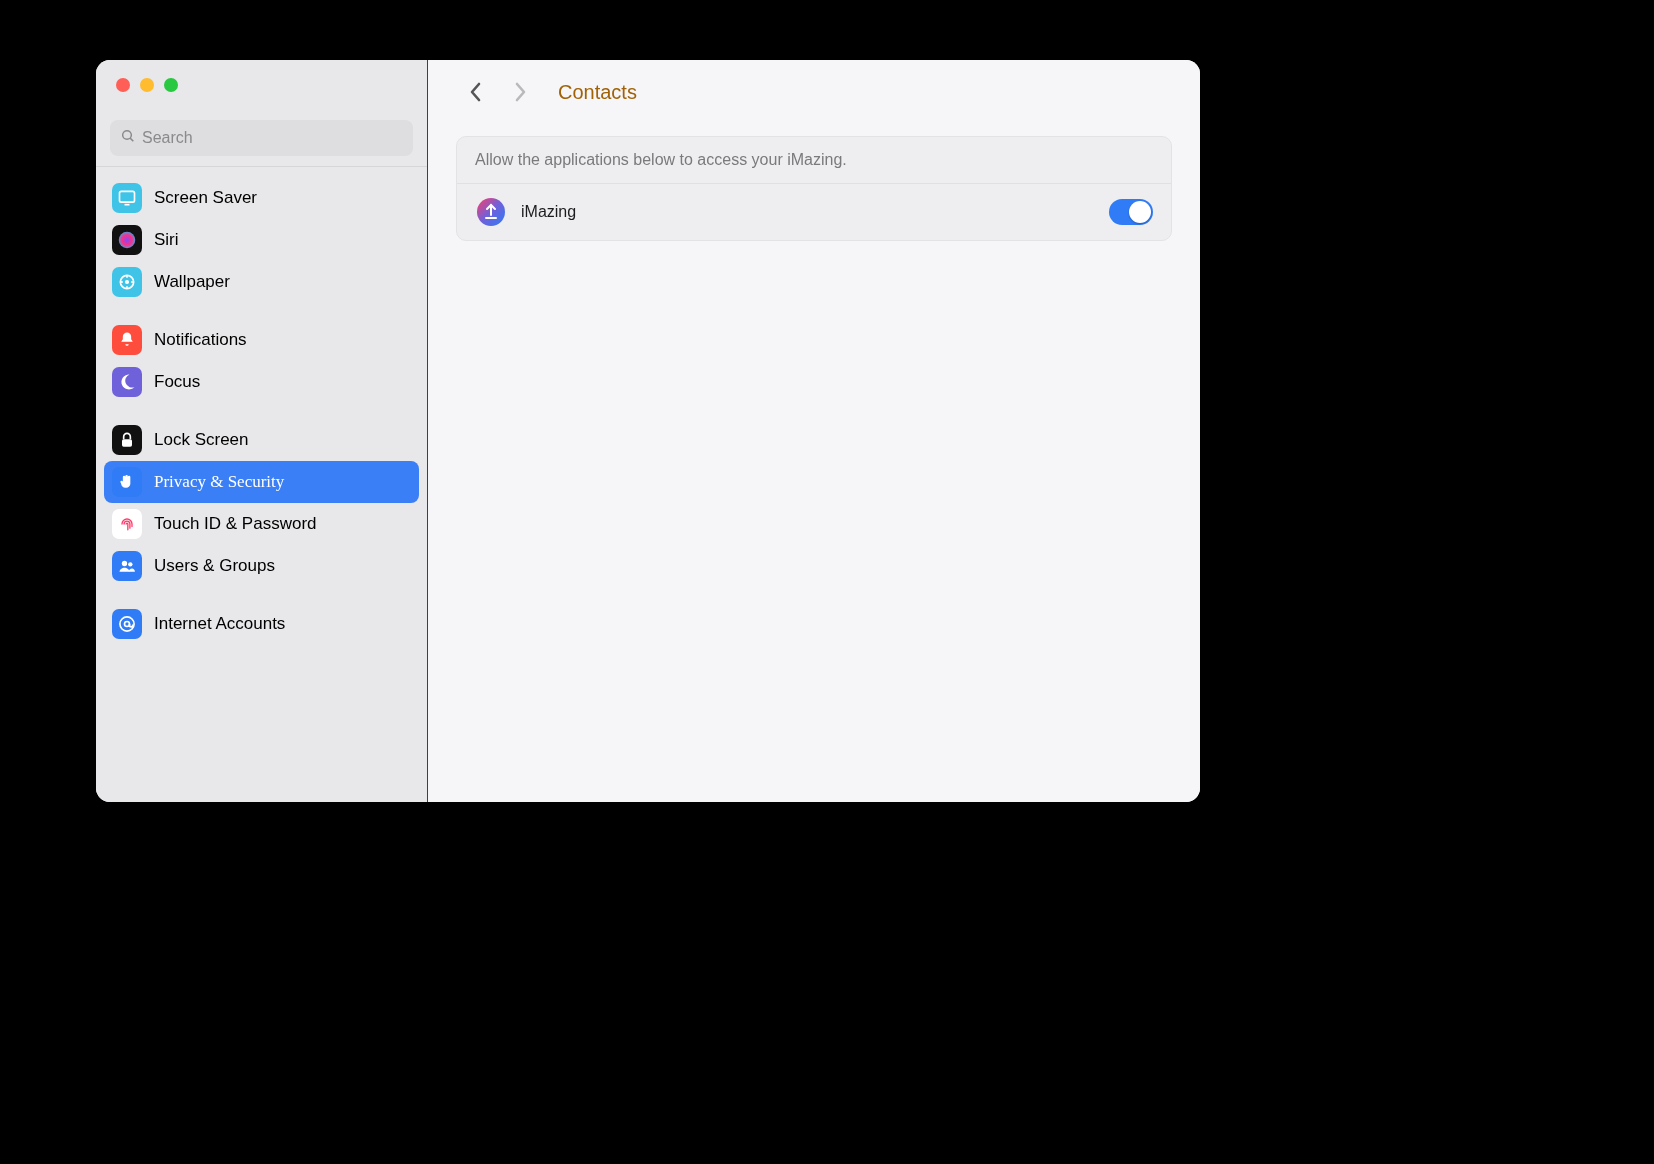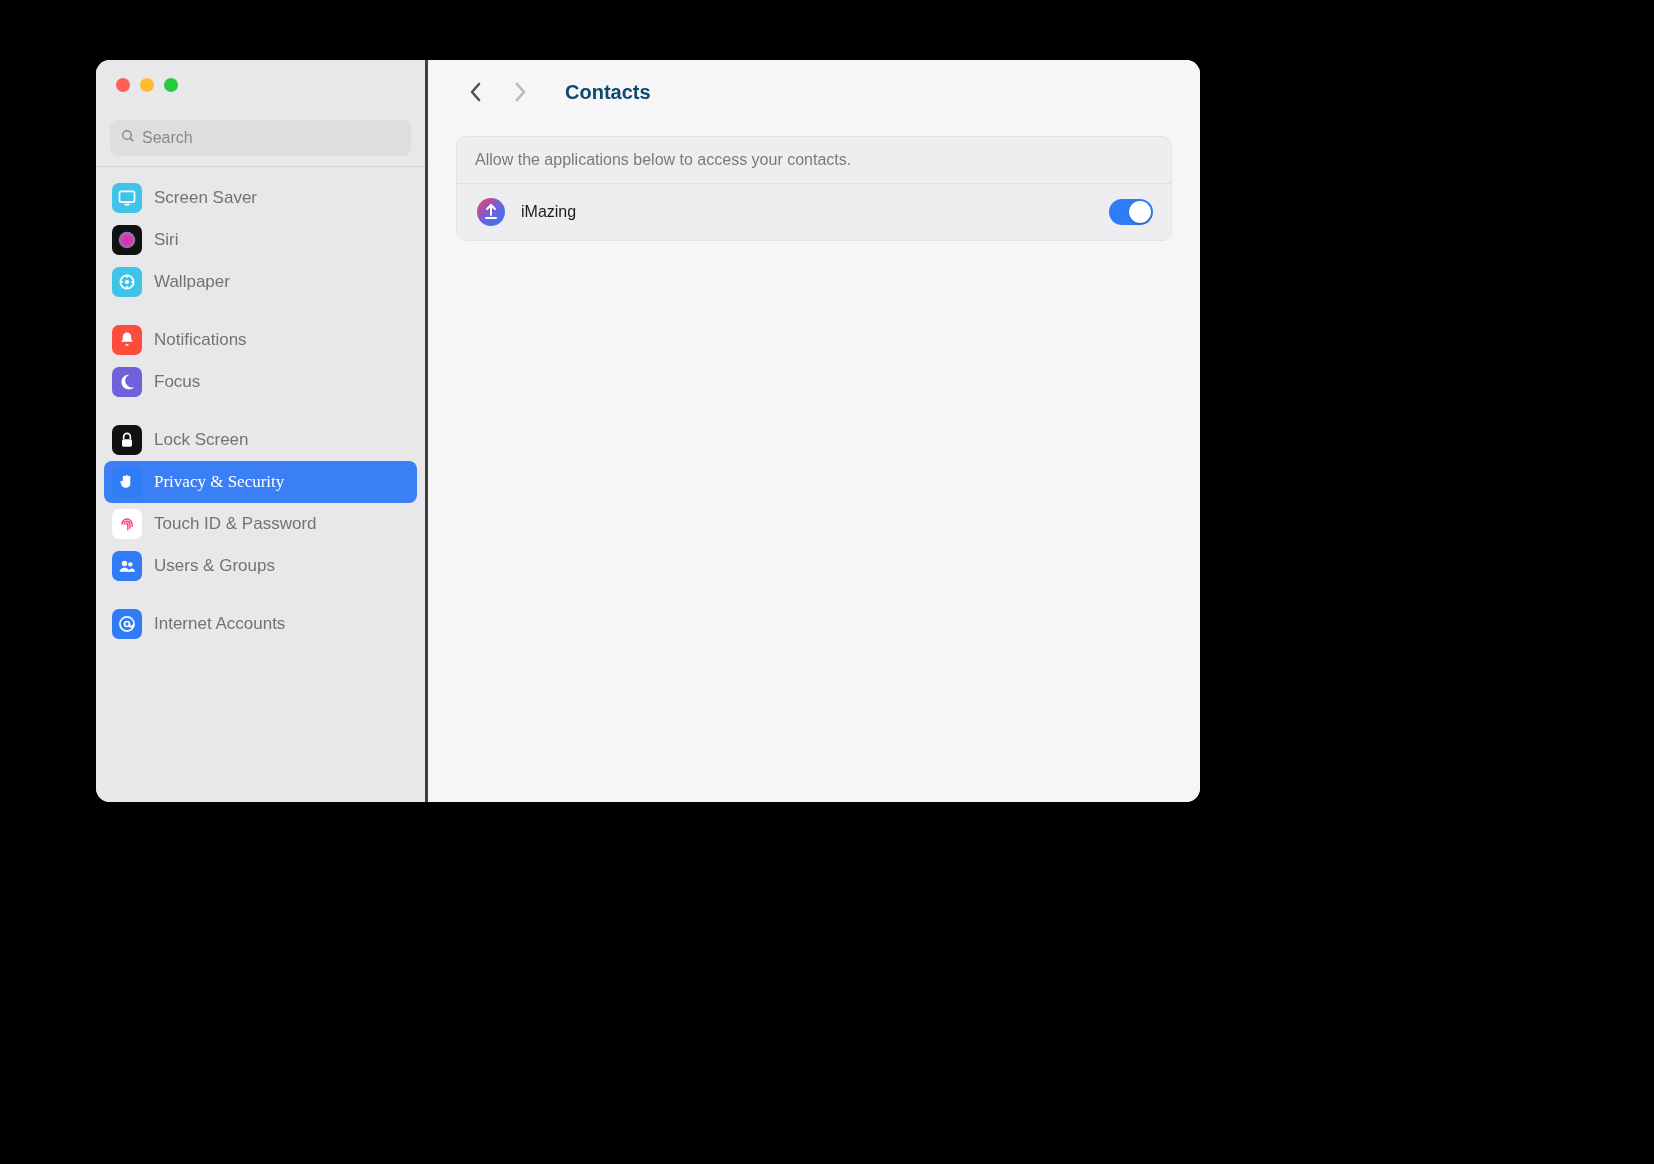--- a/index.html
+++ b/index.html
@@ -21,21 +21,21 @@
     border-radius: 14px;
     overflow: hidden;
     display: flex;
     box-shadow: 0 20px 60px rgba(0,0,0,.5);
   }
   
   .sidebar {
     width: 332px;
     height: 100%;
     background: #e8e7e9;
-    border-right: 3px solid #404040;
+    border-right: 1px solid #404040;
     display: flex;
     flex-direction: column;
   }
   .traffic-lights {
     display: flex;
     gap: 10px;
     padding: 18px 0 0 20px;
     height: 48px;
   }
   .tl { width: 14px; height: 14px; border-radius: 50%; }
@@ -87,21 +87,21 @@
     gap: 12px;
     cursor: default;
   }
   .nav-item.selected {
     background: #3a7ff5;
     font-family: Liberation Serif, serif;
   }
   .nav-item.selected .nav-label { color: #fff; }
   .nav-label {
     font-size: 17px;
-    color: #737373;
+    color: #000000;
   }
   .nav-icon {
     width: 30px;
     height: 30px;
     border-radius: 7px;
     display: flex;
     align-items: center;
     justify-content: center;
     flex: 0 0 30px;
   }
@@ -124,23 +124,23 @@
     color: #b9b9bb;
     display: flex;
     align-items: center;
     justify-content: center;
     width: 24px;
     height: 24px;
   }
   .nav-arrow.enabled { color: #555; }
   .page-title {
     font-size: 20px;
-    font-weight: 700;
-    color: #0c4a6e;
-    margin-left: 13px;
+    font-weight: 400;
+    color: #a16207;
+    margin-left: 6px;
   }
 
   .panel {
     margin: 12px 28px 0 28px;
     background: #eeedef;
     border: 1px solid #e3e2e5;
     border-radius: 10px;
     overflow: hidden;
   }
   .panel-header {
@@ -327,21 +327,21 @@
       </div>
       <div class="nav-arrow">
         <svg width="14" height="20" viewBox="0 0 14 20" fill="none" stroke="currentColor" stroke-width="2.6" stroke-linecap="round" stroke-linejoin="round">
           <polyline points="4,2 11,10 4,18"></polyline>
         </svg>
       </div>
       <div class="page-title">Contacts</div>
     </div>
 
     <div class="panel">
-      <div class="panel-header">Allow the applications below to access your contacts.</div>
+      <div class="panel-header">Allow the applications below to access your iMazing.</div>
       <div id="app-rows">
           <div class="app-row">
             <div class="app-icon">
               <svg width="30" height="30" viewBox="0 0 30 30">
     <defs>
                   <linearGradient id="im0" x1="0" y1="0" x2="1" y2="1">
       <stop offset="0%" stop-color="#ff3b6a"></stop>
                     <stop offset="50%" stop-color="#6e61da"></stop>
                     <stop offset="100%" stop-color="#2f7cf6"></stop>
     </linearGradient>

